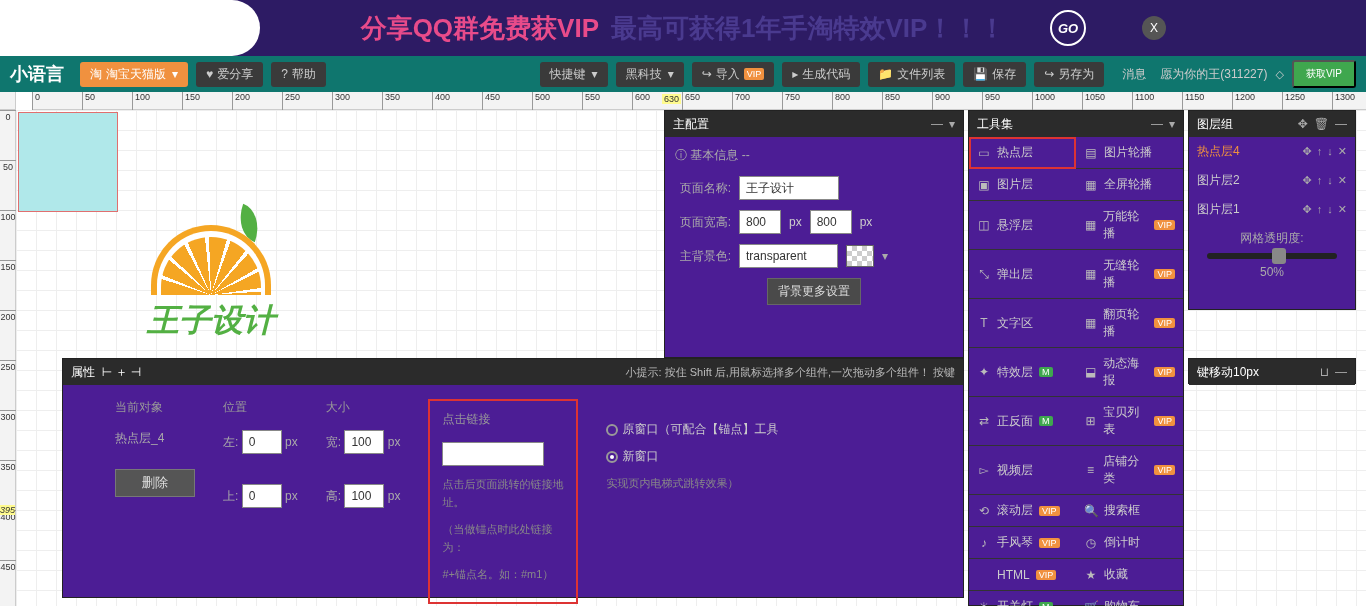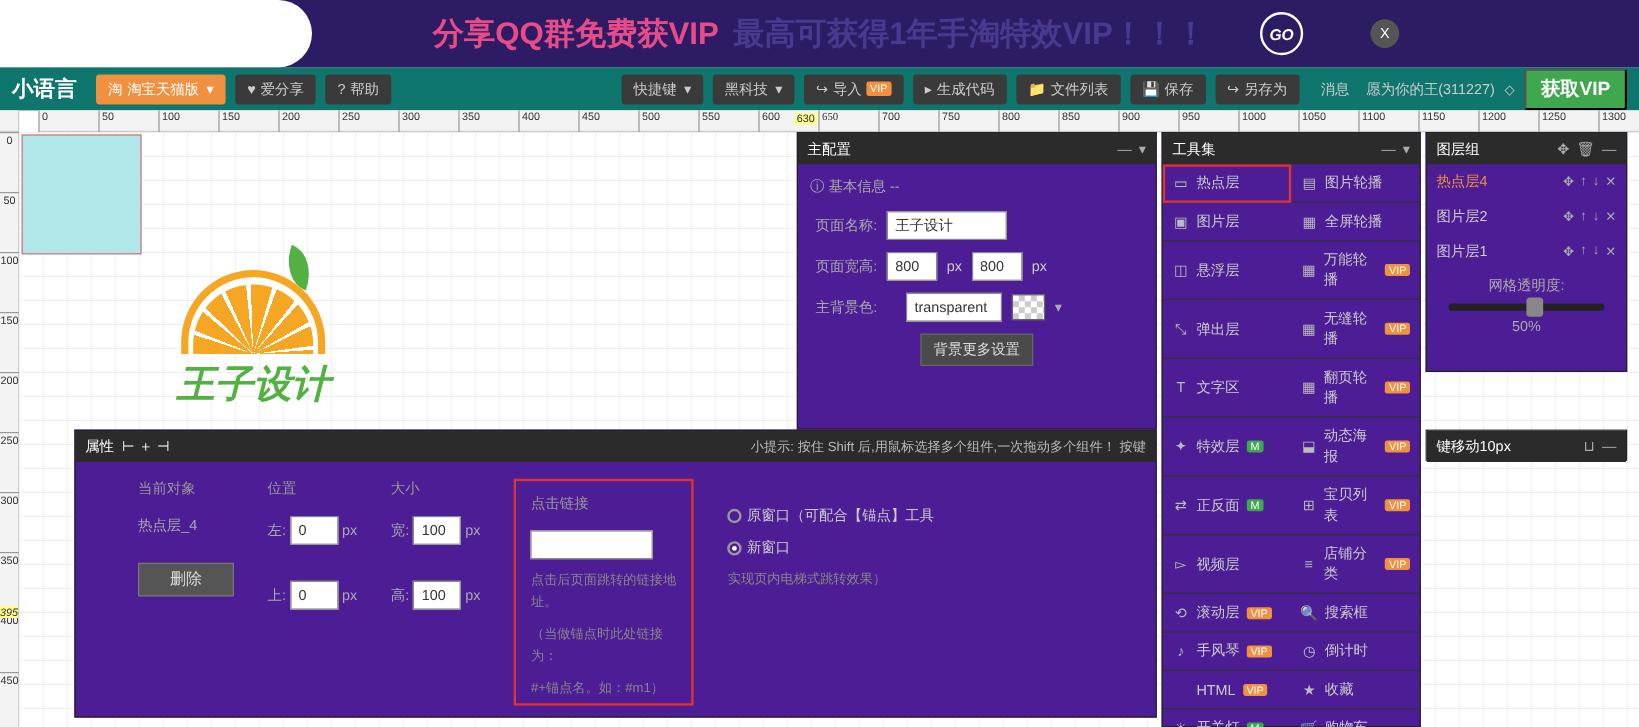--- a/index.html
+++ b/index.html
@@ -14,21 +14,21 @@
 .banner-close { position: absolute; right: 200px; width: 24px; height: 24px; background: #555; border-radius: 50%; color: #fff; display: flex; align-items: center; justify-content: center; font-size: 12px; }
 
 
 .toolbar { height: 36px; background: #0f766e; display: flex; align-items: center; padding: 0 10px; gap: 8px; color: #ccc; font-size: 12px; }
 .logo { color: #fff; font-size: 18px; font-weight: bold; margin-right: 8px; }
 .tb-btn { background: #3a3a3a; border: none; color: #ccc; padding: 4px 10px; border-radius: 3px; font-size: 12px; display: inline-flex; align-items: center; gap: 4px; cursor: pointer; }
 .tb-btn.orange { background: #f0913f; color: #fff; }
 .tb-btn .caret::after { content: "▾"; margin-left: 2px; }
 .spacer { flex: 1; }
 .vip-badge { background: #f0913f; color: #fff; font-size: 9px; padding: 1px 3px; border-radius: 2px; }
-.vip-get { background: #3fa74e; color: #fff; padding: 5px 12px; border-radius: 3px; font-size: 16px; font-weight: bold; }
+.vip-get { background: #3fa74e; color: #fff; padding: 5px 12px; border-radius: 3px; font-size: 10px; }
 .diamond { font-size: 11px; }
 
 
 .ruler-h { height: 18px; background: #f3f3f3; border-bottom: 1px solid #ccc; position: relative; font-size: 9px; color: #333; margin-left: 16px; }
 .ruler-h .tick { position: absolute; top: 0; border-left: 1px solid #999; height: 18px; padding-left: 2px; }
 .ruler-h .hl { background: #fffb8f; padding: 0 2px; }
 
 
 .main { position: relative; height: 496px; display: flex; }
 .ruler-v { width: 16px; background: #f3f3f3; border-right: 1px solid #ccc; position: relative; font-size: 9px; color: #333; }
@@ -79,21 +79,21 @@
 #p-move { left: 1188px; top: 358px; width: 168px; height: 26px; }
 
 
 #p-props { left: 62px; top: 358px; width: 902px; height: 240px; }
 #p-props .panel-hd .hint { font-size: 11px; color: #bbb; }
 #p-props .cols { display: flex; padding: 14px; gap: 28px; margin-left: 38px; }
 #p-props .col { display: flex; flex-direction: column; gap: 10px; }
 #p-props .col-title { color: #999; font-size: 12px; margin-bottom: 4px; }
 #p-props .lbl { color: #aaa; font-size: 12px; }
 #p-props .del { background: #555; border: 1px solid #777; color: #ddd; padding: 4px 12px; }
-#p-props .red-box { border: 2px solid #d33; padding: 10px 12px 2px; }
+#p-props .red-box { border: 2px solid #d33; padding: 10px 12px 18px; }
 #p-props .link-input { width: 102px; height: 24px; }
 #p-props .note { color: #888; font-size: 11px; line-height: 1.6; }
 .radio { width: 12px; height: 12px; border: 2px solid #999; border-radius: 50%; display: inline-block; vertical-align: middle; margin-right: 4px; position: relative; }
 .radio.on::after { content: ""; position: absolute; inset: 2px; background: #fff; border-radius: 50%; }
 
 </style>
 </head>
 <body>
 
 <div class="banner">
@@ -142,21 +142,21 @@
       <div class="tick" style="left: 150px;">150</div>
       <div class="tick" style="left: 200px;">200</div>
       <div class="tick" style="left: 250px;">250</div>
       <div class="tick" style="left: 300px;">300</div>
       <div class="tick" style="left: 350px;">350</div>
       <div class="tick" style="left: 400px;">400</div>
       <div class="tick" style="left: 450px;">450</div>
       <div class="tick" style="left: 500px;">500</div>
       <div class="tick" style="left: 550px;">550</div>
       <div class="tick" style="left: 600px;">600</div>
-      <div class="tick" style="left: 650px; font-family: Liberation Serif, serif;">650</div>
+      <div class="tick" style="left: 650px;">650</div>
       <div class="tick" style="left: 700px;">700</div>
       <div class="tick" style="left: 750px;">750</div>
       <div class="tick" style="left: 800px;">800</div>
       <div class="tick" style="left: 850px;">850</div>
       <div class="tick" style="left: 900px;">900</div>
       <div class="tick" style="left: 950px;">950</div>
       <div class="tick" style="left: 1000px;">1000</div>
       <div class="tick" style="left: 1050px;">1050</div>
       <div class="tick" style="left: 1100px;">1100</div>
       <div class="tick" style="left: 1150px;">1150</div>
@@ -209,21 +209,21 @@
     </div>
     <div class="form-row">
       <label>页面宽高:</label>
       <input class="txt" style="width: 42px;" value="800">
       <span class="lbl">px</span>
       <input class="txt" style="width: 42px;" value="800">
       <span class="lbl">px</span>
     </div>
     <div class="form-row">
       <label>主背景色:</label>
-      <input class="txt" style="width: 80px; margin-left: 16px;" value="transparent">
+      <input class="txt" style="width: 99px;" value="transparent">
       <div class="checker"></div>
       <span style="color:#aaa">▾</span>
     </div>
     <div style="text-align:center;margin-top:8px">
       <button class="btn">背景更多设置</button>
     </div>
   </div>
 </div>
 
 <div class="panel" id="p-tools">

